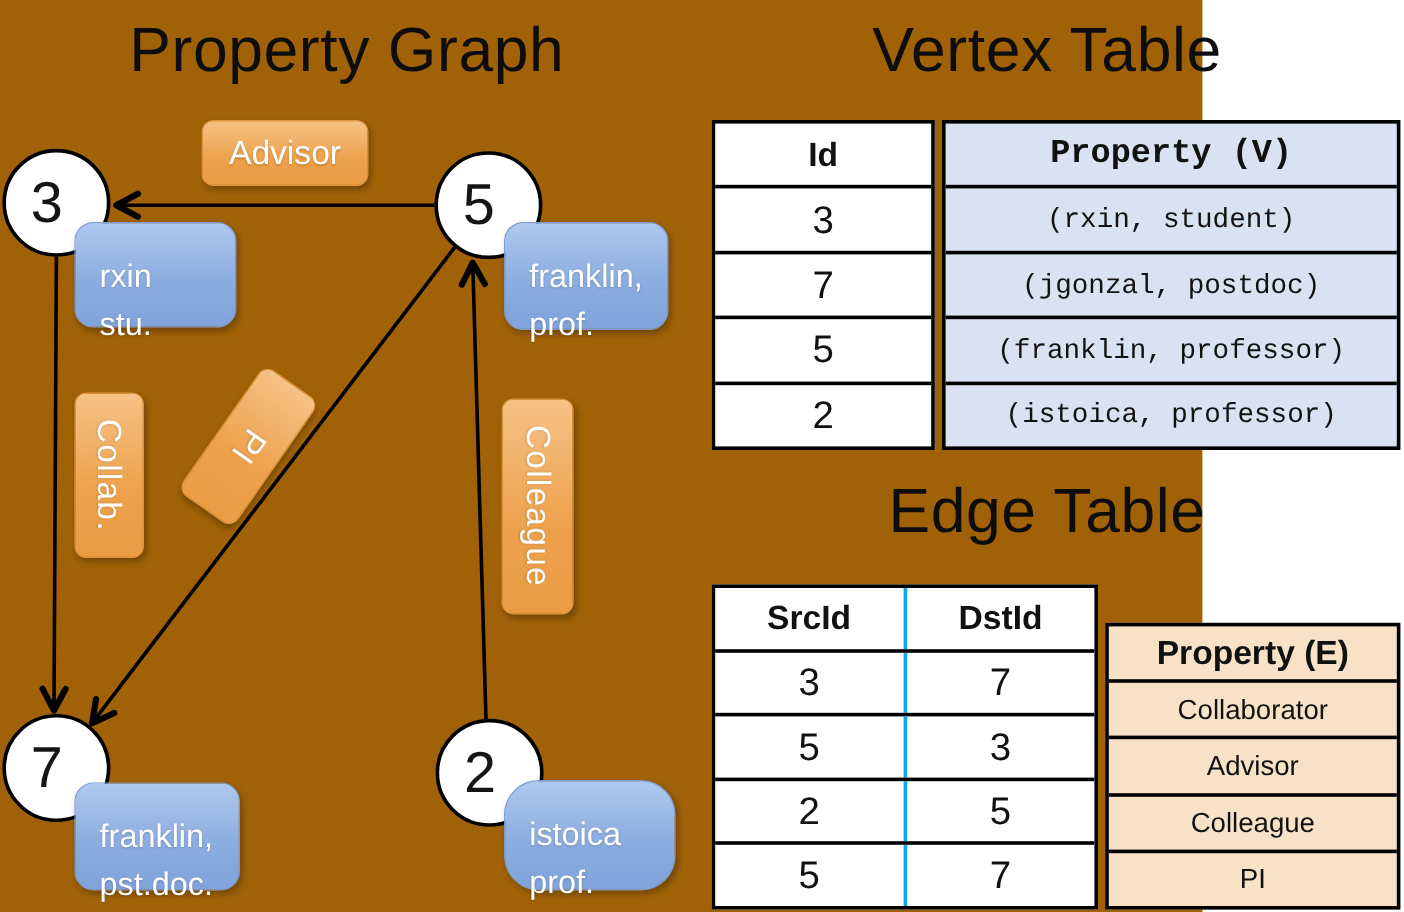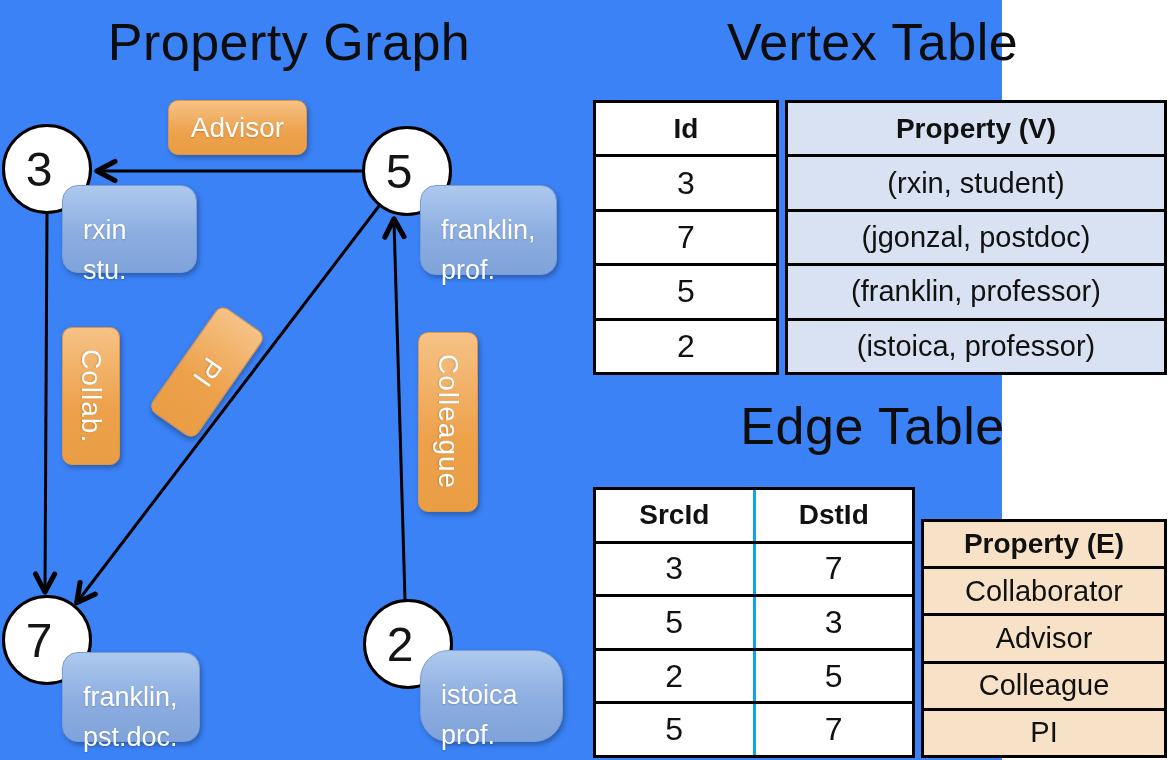--- a/index.html
+++ b/index.html
@@ -1,18 +1,18 @@
 <!DOCTYPE html>
 <html><head>
 <meta charset="utf-8">
 <style>
   html,body{margin:0;padding:0;background:#fff;}
   body{width:1170px;height:760px;overflow:hidden;position:relative;
        font-family:"Liberation Sans", sans-serif;color:#111;}
-  .stage{position:absolute;inset:0;width:1002px;height:760px;background:#3b82f6;}
+  .stage{position:absolute;inset:0;width:1002px;height:760px;background:#a16207;}
 
   
   .big-title{position:absolute;font-size:52px;font-weight:400;letter-spacing:0.5px;
              color:#0d0d0d;text-align:center;white-space:nowrap;}
   .graph-title{left:0;top:12px;width:578px;}
   .vertex-title{left:585px;top:12px;width:575px;}
   .edge-title{left:585px;top:396px;width:575px;}
 
   
   .edges-svg{position:absolute;left:0;top:0;width:585px;height:760px;z-index:1;}
@@ -53,23 +53,23 @@
   .tblwrap{position:absolute;display:flex;}
   .vertex-tbl{left:593px;top:100px;height:275px;gap:6px;}
   .edge-tbl{left:593px;top:487px;height:271px;gap:6px;}
   .subtbl{border:3px solid #000;box-sizing:border-box;display:flex;flex-direction:column;
           background:#fff;}
   .subtbl .trow{flex:1;display:flex;align-items:center;justify-content:center;
                 border-top:3px solid #000;box-sizing:border-box;}
   .subtbl .trow:first-child{border-top:none;}
   .hdr{font-weight:bold;font-size:28px;}
   .cellnum{font-size:32px;}
-  .cellprop{font-size:29px;white-space:nowrap;}
+  .cellprop{font-size:23px;white-space:nowrap;}
   .w-id{width:186px;}
-  .w-vprop{width:382px;background:#d9e2f3;}
+  .w-vprop{width:382px;background:#d9e2f3;font-family:Liberation Mono, monospace;}
   .w-srcdst{width:322px;}
   .w-eprop{width:246px;background:#f7e2c8;margin-top:32px;}
   .splitrow{display:flex;width:100%;height:100%;}
   .splitrow .half{flex:1;display:flex;align-items:center;justify-content:center;
                   box-sizing:border-box;}
   .splitrow .half + .half{border-left:3px solid #0ea5e9;}
 </style>
 </head>
 <body>
 

